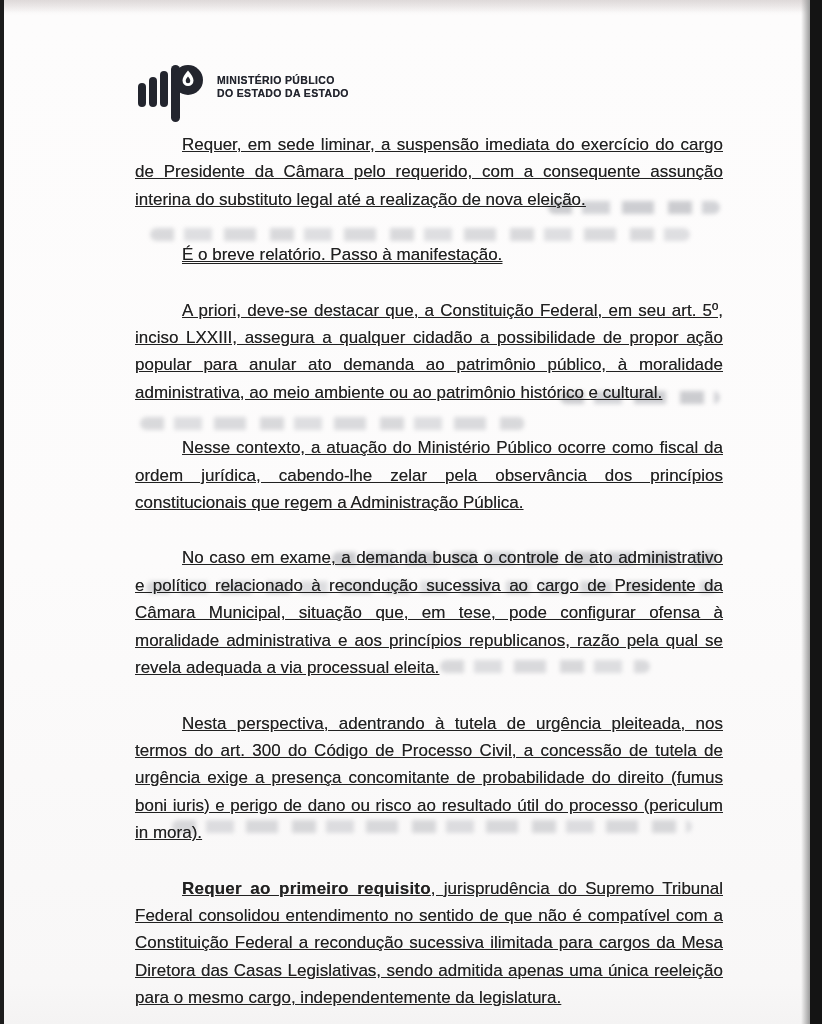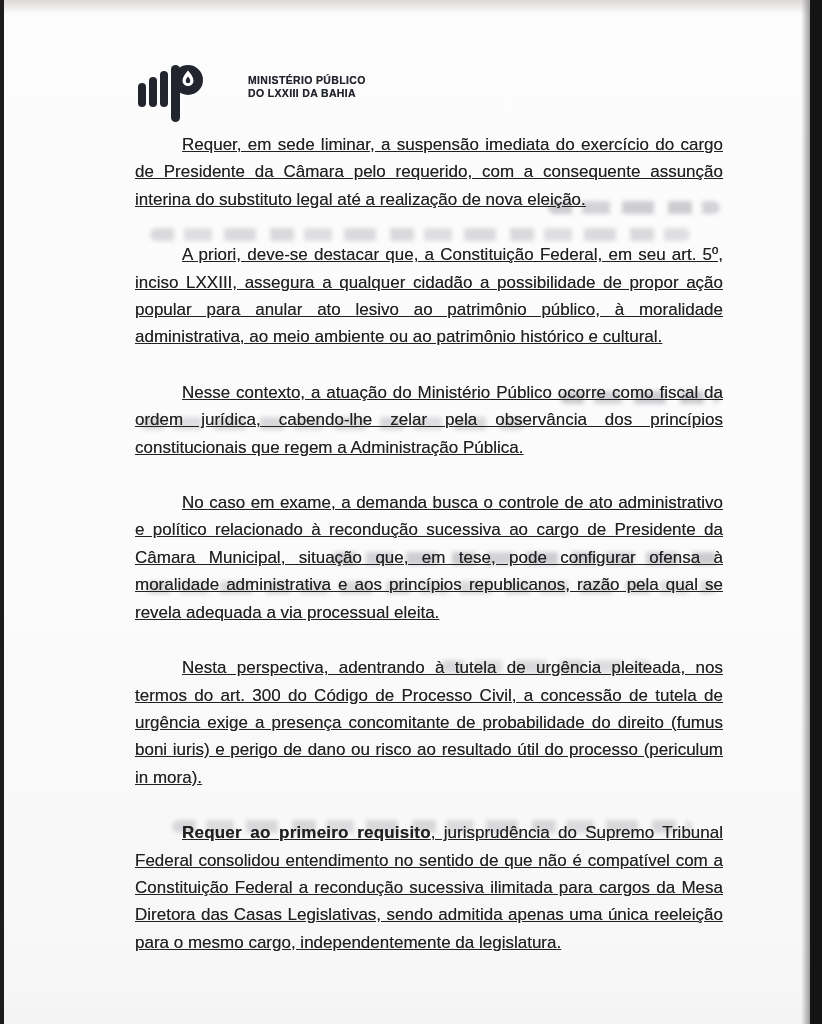--- a/index.html
+++ b/index.html
@@ -13,21 +13,21 @@
   }
   
   .edge-left{position:absolute;left:0;top:0;bottom:0;width:4px;background:#1c1c1c;}
   .edge-right{position:absolute;right:0;top:0;bottom:0;width:12px;background:#141414;}
   .edge-right-shade{position:absolute;right:12px;top:0;bottom:0;width:9px;
     background:linear-gradient(90deg,rgba(150,150,150,0),#9b9b9b);}
   .top-shade{position:absolute;left:4px;right:12px;top:0;height:13px;
     background:linear-gradient(180deg,rgba(205,198,198,.55),rgba(205,198,198,0));}
 
   
-  .letterhead{position:absolute;left:138px;top:64px;display:flex;align-items:flex-start;gap:31px;}
+  .letterhead{position:absolute;left:138px;top:64px;display:flex;align-items:flex-start;}
   .logo-glyph{display:block;filter:blur(.3px);}
   .wordmark{margin:10px 0 0 13px;color:#23252e;font-weight:bold;
     font-size:10.5px;line-height:12.5px;letter-spacing:.35px;
     text-shadow:0 0 .6px rgba(35,37,46,.7);}
 
   
   .doc-body{
     position:absolute;left:135px;top:131px;width:588px;
     color:#212121;font-size:17px;line-height:27.4px;
     text-align:justify;
@@ -72,27 +72,28 @@
         <rect x="11" y="13" width="8" height="30" rx="4"></rect>
         <rect x="22" y="7" width="8" height="36" rx="4"></rect>
         <rect x="33" y="1" width="9" height="57" rx="4.5"></rect>
         <circle cx="50" cy="16" r="15"></circle>
       </g>
       <path d="M50 6.5 C53.2 10.5 55.5 13.2 55.5 16.6 A5.5 5.5 0 0 1 44.5 16.6 C44.5 13.2 46.8 10.5 50 6.5 Z" fill="#fff"></path>
       <path d="M50 12.5 C51.4 14.3 52.3 15.5 52.3 17 A2.3 2.3 0 0 1 47.7 17 C47.7 15.5 48.6 14.3 50 12.5 Z" fill="#23252e"></path>
     </svg>
     <div class="wordmark">
       <div>MINISTÉRIO PÚBLICO</div>
-      <div>DO LXXIII DA BAHIA</div>
+      <div>DO ESTADO DA ESTADO</div>
     </div>
   </header>
 
   <main class="doc-body">
       <p class="para">Requer, em sede liminar, a suspensão imediata do exercício do cargo de Presidente da Câmara pelo requerido, com a consequente assunção interina do substituto legal até a realização de nova eleição.</p>
-      <p class="para">A priori, deve-se destacar que, a Constituição Federal, em seu art. 5º, inciso LXXIII, assegura a qualquer cidadão a possibilidade de propor ação popular para anular ato lesivo ao patrimônio público, à moralidade administrativa, ao meio ambiente ou ao patrimônio histórico e cultural.</p>
+      <p class="heading"><span>É o breve relatório. Passo à manifestação.</span></p>
+      <p class="para">A priori, deve-se destacar que, a Constituição Federal, em seu art. 5º, inciso LXXIII, assegura a qualquer cidadão a possibilidade de propor ação popular para anular ato demanda ao patrimônio público, à moralidade administrativa, ao meio ambiente ou ao patrimônio histórico e cultural.</p>
       <p class="para">Nesse contexto, a atuação do Ministério Público ocorre como fiscal da ordem jurídica, cabendo-lhe zelar pela observância dos princípios constitucionais que regem a Administração Pública.</p>
       <p class="para">No caso em exame, a demanda busca o controle de ato administrativo e político relacionado à recondução sucessiva ao cargo de Presidente da Câmara Municipal, situação que, em tese, pode configurar ofensa à moralidade administrativa e aos princípios republicanos, razão pela qual se revela adequada a via processual eleita.</p>
       <p class="para">Nesta perspectiva, adentrando à tutela de urgência pleiteada, nos termos do art. 300 do Código de Processo Civil, a concessão de tutela de urgência exige a presença concomitante de probabilidade do direito (fumus boni iuris) e perigo de dano ou risco ao resultado útil do processo (periculum in mora).</p>
       <p class="para"><b>Requer ao primeiro requisito</b>, jurisprudência do Supremo Tribunal Federal consolidou entendimento no sentido de que não é compatível com a Constituição Federal a recondução sucessiva ilimitada para cargos da Mesa Diretora das Casas Legislativas, sendo admitida apenas uma única reeleição para o mesmo cargo, independentemente da legislatura.</p>
     </main>
 
   <div class="top-shade"></div>
   <div class="edge-right-shade"></div>
   <div class="edge-left"></div>
   <div class="edge-right"></div>

